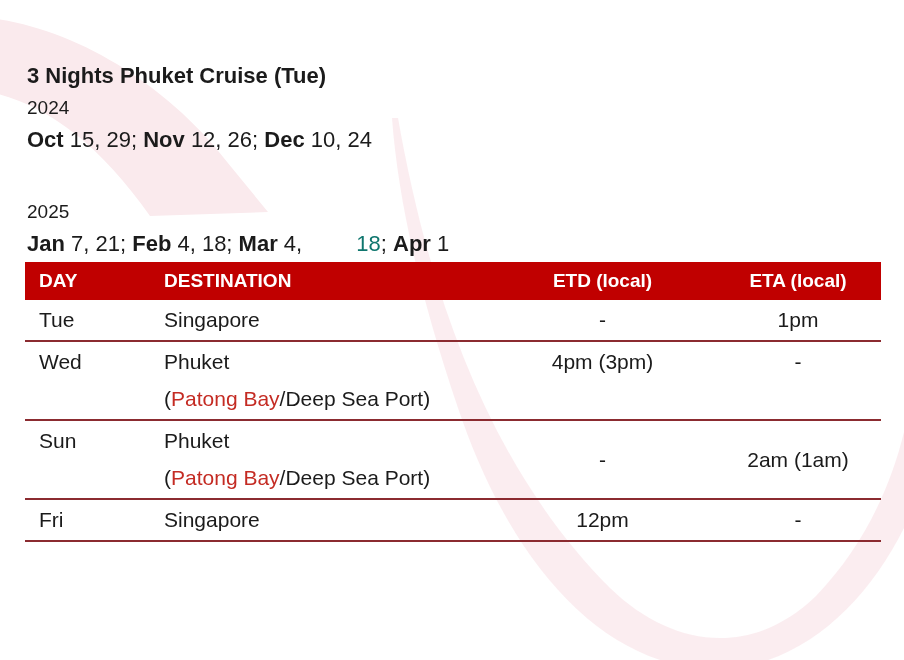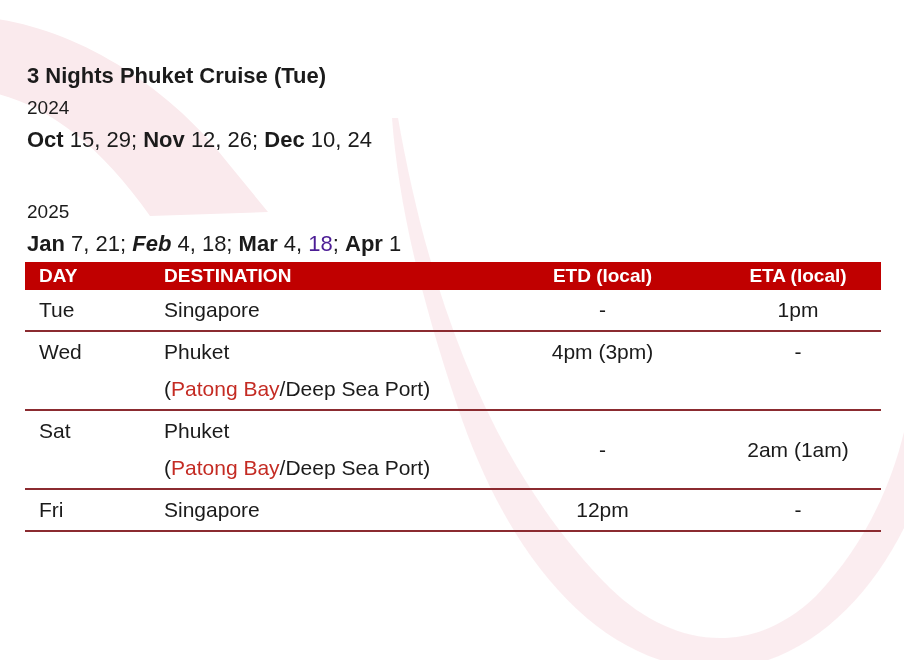--- a/index.html
+++ b/index.html
@@ -19,21 +19,21 @@
   .watermark{position:absolute;inset:0;z-index:0;pointer-events:none;}
   .page{position:relative;z-index:1;padding:60px 23px 0 25px;}
   .title{font-size:22px;font-weight:700;line-height:32px;margin:0;padding-left:2px;}
   .year{font-size:19px;font-weight:400;line-height:32px;padding-left:2px;}
   .dates{font-size:22px;font-weight:400;line-height:32px;padding-left:2px;}
   .season-2025{margin-top:40px;}
   .schedule-table{margin-top:2px;width:856px;}
   .thead{
     display:grid;grid-template-columns:125px 340px 225px 166px;
     background:var(--header-bg);color:var(--header-text);
-    font-weight:700;font-size:19px;height:28px;align-items:center;
+    font-weight:700;font-size:19px;height:38px;align-items:center;
   }
   .th{padding-left:14px;}
   .th.center{padding-left:0;text-align:center;}
   .row{
     display:grid;grid-template-columns:125px 340px 225px 166px;
     border-bottom:2px solid var(--divider);
     padding:5px 0;font-size:21px;
   }
   .cell{padding:1px 0 1px 14px;line-height:28px;align-self:start;}
   .cell.time{padding:1px 0;text-align:center;}
@@ -52,21 +52,21 @@
 
   <h1 class="title">3 Nights Phuket Cruise (Tue)</h1>
 
   <section>
     <div class="year">2024</div>
     <div class="dates"><span style="font-weight: 700;">Oct</span><span> 15, 29; </span><span style="font-weight: 700;">Nov</span><span> 12, 26; </span><span style="font-weight: 700;">Dec</span><span> 10, 24</span></div>
   </section>
 
   <section class="season-2025">
     <div class="year">2025</div>
-    <div class="dates"><span style="font-weight: 700;">Jan</span><span> 7, 21; </span><span style="font-weight: 700; font-style: italic;">Feb</span><span> 4, 18; </span><span style="font-weight: 700;">Mar</span><span> 4, </span><span style="color: #4c1d95;">18</span><span>; </span><span style="font-weight: 700; text-align: center;">Apr</span><span> 1</span></div>
+    <div class="dates"><span style="font-weight: 700;">Jan</span><span> 7, 21; </span><span style="font-weight: 700;">Feb</span><span> 4, 18; </span><span style="font-weight: 700;">Mar</span><span> 4, </span><span style="color: #0f766e; margin-left: 48px;">18</span><span>; </span><span style="font-weight: 700; text-align: center;">Apr</span><span> 1</span></div>
   </section>
 
   <div class="schedule-table">
 
     <div class="thead">
       <div class="th">DAY</div>
       <div class="th">DESTINATION</div>
       <div class="th center">ETD (local)</div>
       <div class="th center">ETA (local)</div>
     </div>
@@ -82,21 +82,21 @@
       <div class="cell">Wed</div>
       <div class="cell">
         <div>Phuket</div>
         <div class="dest-line2"><span>(</span><span style="color: rgb(196, 43, 35);">Patong Bay</span><span>/Deep Sea Port)</span></div>
       </div>
       <div class="cell time">4pm (3pm)</div>
       <div class="cell time">-</div>
     </div>
 
     <div class="row">
-      <div class="cell">Sat</div>
+      <div class="cell">Sun</div>
       <div class="cell">
         <div>Phuket</div>
         <div class="dest-line2"><span>(</span><span style="color: rgb(196, 43, 35);">Patong Bay</span><span>/Deep Sea Port)</span></div>
       </div>
       <div class="cell time v-center">-</div>
       <div class="cell time v-center">2am (1am)</div>
     </div>
 
     <div class="row">
       <div class="cell">Fri</div>

